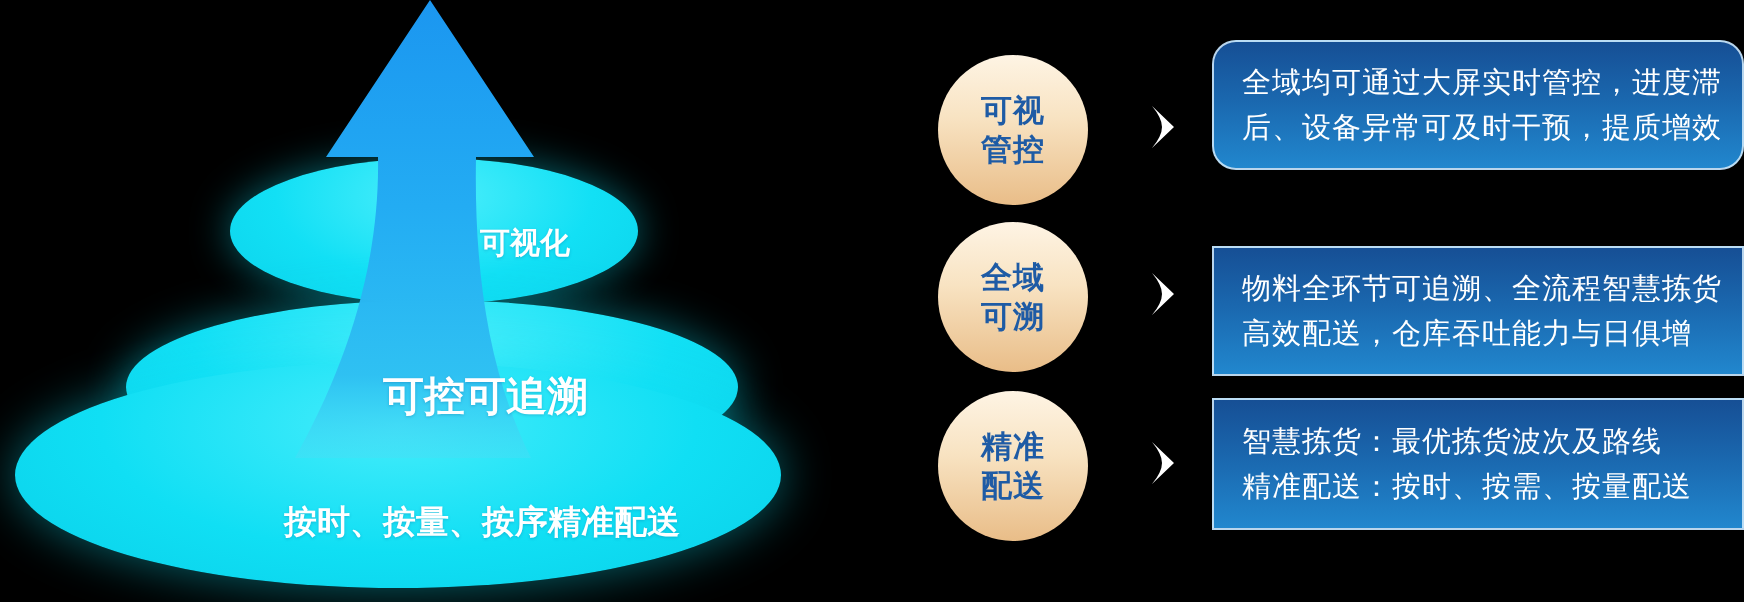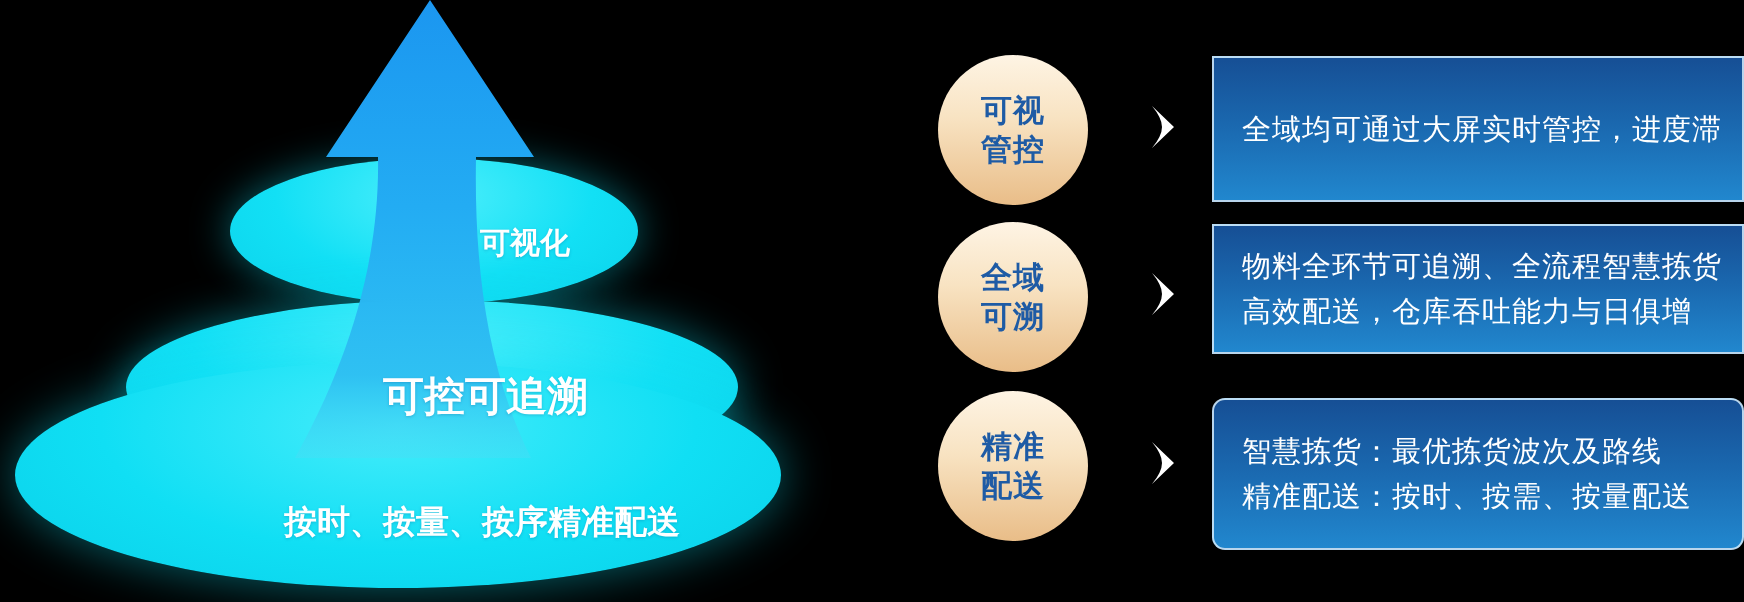--- a/index.html
+++ b/index.html
@@ -42,23 +42,23 @@
   .badge-1{top:55px;} .badge-2{top:222px;} .badge-3{top:391px;}
   .chevron{position:absolute;left:1151px;}
   .chevron-1{top:105px;} .chevron-2{top:272px;} .chevron-3{top:441px;}
   .desc-box{
     position:absolute;left:1212px;width:532px;box-sizing:border-box;
     background:linear-gradient(180deg,#164f95 0%,#1a67ae 45%,#2187ce 100%);
     border:2px solid rgba(214,236,252,.85);
     display:flex;flex-direction:column;justify-content:center;
     padding-left:28px;color:#fff;font-size:29px;line-height:45px;letter-spacing:1px;
   }
-  .desc-1{top:56px;height:146px;}
-  .desc-2{top:224px;height:130px;}
-  .desc-3{top:398px;height:152px;border-radius:13px;}
+  .desc-1{top:40px;height:130px;border-radius:24px;}
+  .desc-2{top:246px;height:130px;}
+  .desc-3{top:398px;height:132px;}
 </style>
 </head>
 <body>
 
 <div class="stage">
 
   <div class="ellipse ellipse-top"></div>
   <div class="ellipse ellipse-mid"></div>
   <div class="ellipse ellipse-bottom"></div>
 
@@ -80,20 +80,21 @@
 
   <div class="badge badge-1">
     <span>可视</span>
     <span>管控</span>
   </div>
   <svg class="chevron chevron-1" width="24" height="44" viewBox="0 0 24 44" aria-hidden="true">
     <path d="M1 1 Q11 13 11 22 Q11 31 1 43 L23 22 Z" fill="#ffffff"></path>
   </svg>
   <div class="desc-box desc-1">
     <div>全域均可通过大屏实时管控，进度滞</div>
+    <div>后、设备异常可及时干预，提质增效</div>
   </div>
 
   <div class="badge badge-2">
     <span>全域</span>
     <span>可溯</span>
   </div>
   <svg class="chevron chevron-2" width="24" height="44" viewBox="0 0 24 44" aria-hidden="true">
     <path d="M1 1 Q11 13 11 22 Q11 31 1 43 L23 22 Z" fill="#ffffff"></path>
   </svg>
   <div class="desc-box desc-2">

